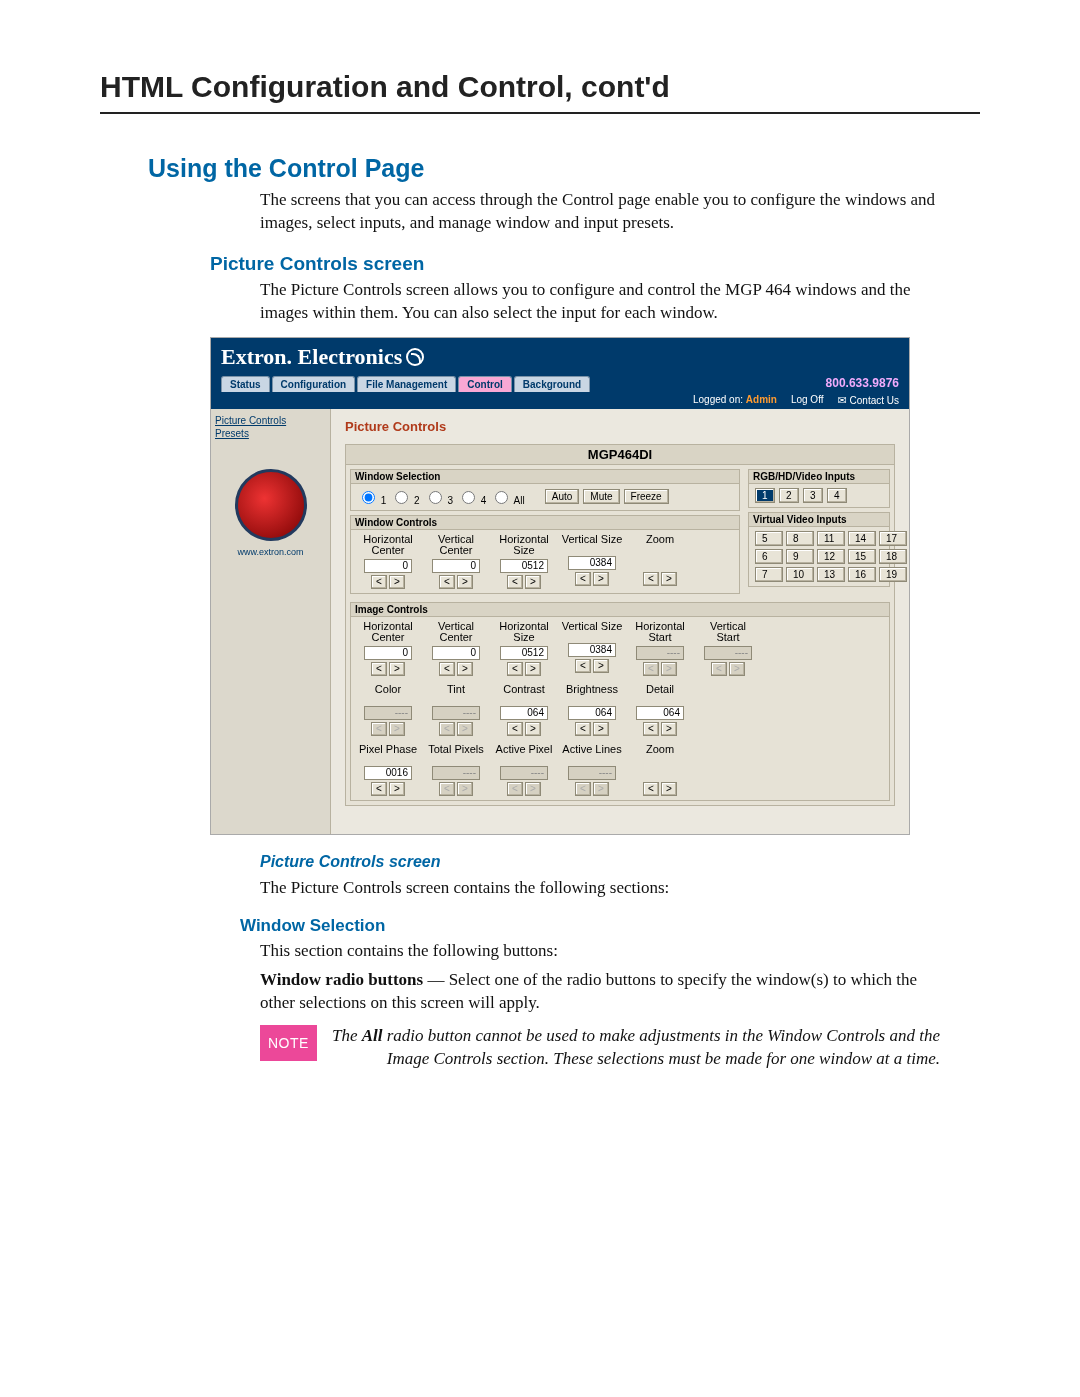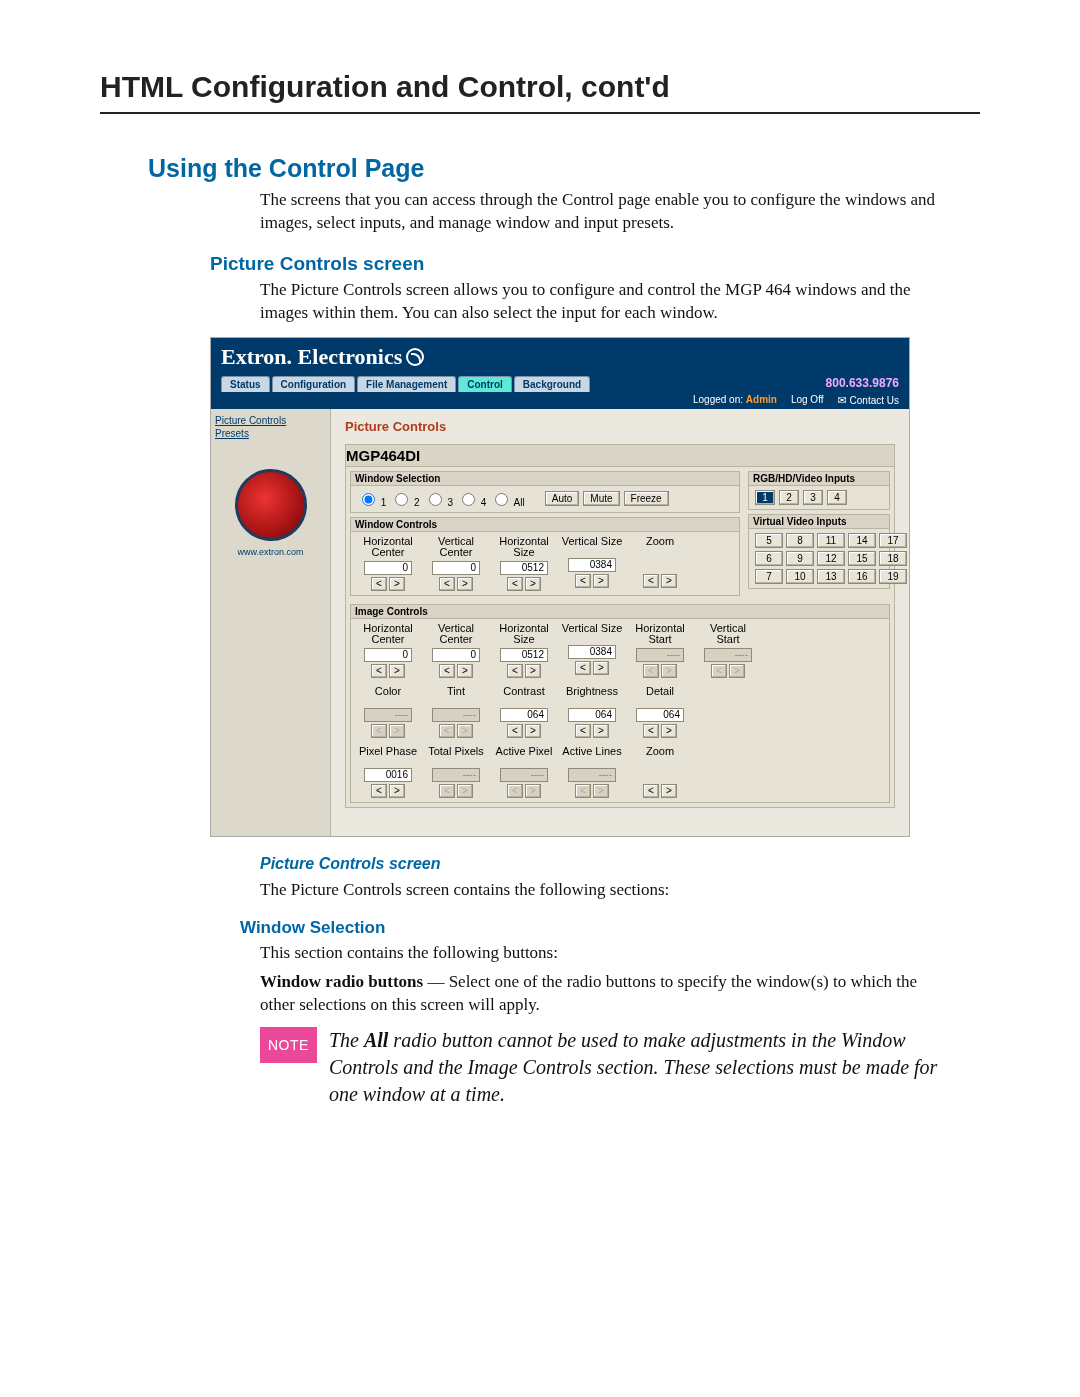--- a/index.html
+++ b/index.html
@@ -75,22 +75,23 @@
     color: #fff;
     font-family: Arial, Helvetica, sans-serif;
     font-weight: 400;
     font-size: 14px;
     padding: 10px 8px;
     letter-spacing: 0.5px;
     white-space: nowrap;
   }
   .note-text {
     font-style: italic;
-    font-size: 20px;
+    font-size: 17px;
     line-height: 1.35;
+    text-align: right;
   }
   .note-text .all-b { font-weight: 700; font-style: italic; }
 
   
   .app {
     width: 700px;
     margin: 12px 0 0 110px;
     border: 1px solid #aaa;
     font-family: Arial, Helvetica, sans-serif;
     font-size: 11px;
@@ -123,21 +124,21 @@
   .app .tabrow {
     display:flex; align-items:flex-end; margin-top:6px;
   }
   .app .tabrow .tab {
     background:#c9d6e4; color:#003a6b;
     border:1px solid #7a92a8; border-bottom:none;
     border-radius:3px 3px 0 0;
     padding:2px 8px; margin-right:2px;
     font-weight:700; font-size:10px;
   }
-  .app .tabrow .tab.active { background:#5eead4; }
+  .app .tabrow .tab.active { background:#f9a8d4; }
   .app .tabrow .spacer { flex:1; }
   .app .tabrow .phone { color:#f0abfc; font-weight:700; font-size:12px; padding-bottom:2px; }
   .app .metabar {
     background:#003a6b; color:#fff;
     display:flex; justify-content:flex-end; gap:14px;
     padding:2px 10px; font-size:10px;
   }
   .app .metabar .admin { color:#ff9b30; font-weight:700; }
   .app .metabar a { color:#fff; text-decoration:none; }
   .app .metabar .env { font-size:11px; }
@@ -157,33 +158,33 @@
     border:3px solid #223a5e;
     position:relative;
   }
   .app .sidebar .url { color:#003a6b; text-align:center; font-size:9px; }
   .app .content { flex:1; padding:10px 14px 20px 14px; }
   .app .content .pc-title { color:#b03a1a; font-weight:700; font-size:13px; margin-bottom:10px; }
   .app .panel {
     border:1px solid #b8b2a0; background:#e6e2d6; margin-bottom:8px;
   }
   .app .model {
-    text-align:left; font-weight:700; font-size:15px;
+    text-align:center; font-weight:700; font-size:13px;
     background:#d9d4c5; border:1px solid #b8b2a0; border-bottom:none;
     padding:2px 0;
   }
   .app .fs { border:1px solid #b8b2a0; margin:4px; background:#e6e2d6; }
   .app .fs .legend {
     font-weight:700; font-size:10px; background:#d9d4c5;
     border-bottom:1px solid #b8b2a0; padding:1px 4px;
   }
   .app .row { display:flex; align-items:center; gap:4px; padding:4px 6px; flex-wrap:wrap; }
   .app .btn {
     background:#e8e4d7; border:1px solid #8f8a77;
-    padding:1px 6px; font-size:10px; min-width:20px; text-align:center;
+    padding:1px 6px; font-size:10px; min-width:20px; 
     box-shadow: inset -1px -1px 0 #b8b2a0, inset 1px 1px 0 #fff;
   }
   .app .btn.sel { background:#003a6b; color:#fff; }
   .app .grid5 { display:grid; grid-template-columns:repeat(5,28px); gap:3px; padding:4px 6px; }
   .app .wc-row { display:flex; gap:6px; padding:4px 6px; }
   .app .ctl { width:62px; text-align:center; }
   .app .ctl .lab { font-size:11px; line-height:1.05; min-height:20px; }
   .app .ctl .val {
     border:1px solid #8f8a77; background:#fff; font-size:10px;
     width:48px; margin:2px auto; text-align:right; padding:0 3px; height:14px;

